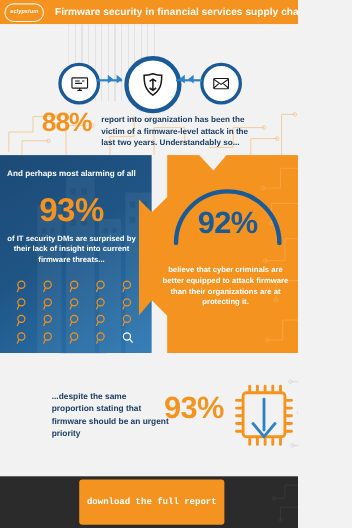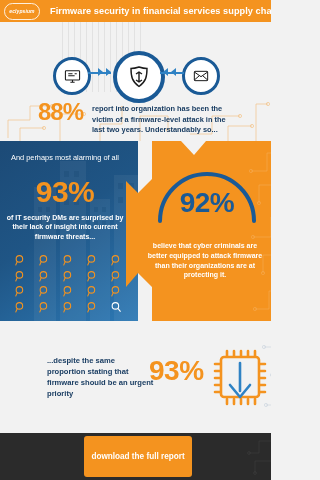--- a/index.html
+++ b/index.html
@@ -79,21 +79,21 @@
 
   .blue-panel{
     position:absolute;left:0;top:0;width:138px;height:180px;
     background:linear-gradient(145deg,#1c4a76 0%,#1f5585 45%,#2d79b5 100%);
     overflow:hidden;
     clip-path:polygon(0 0,138px 0,138px 180px,0 180px);
   }
   .bldg{position:absolute;right:-10px;top:0;width:120px;height:180px;opacity:.30;}
   .blue-label{
     position:absolute;left:6px;top:12px;width:118px;text-align:center;
-    color:#ffffff;font-size:7.4px;font-weight:normal;line-height:1.3;
+    color:#ffffff;font-size:7.4px;font-weight:bold;line-height:1.3;
   }
   .stat93a{
     position:absolute;left:6px;top:36px;width:118px;text-align:center;
     color:#f4931f;font-size:30px;font-weight:bold;line-height:1;letter-spacing:-.5px;
   }
   .blue-sub{
     position:absolute;left:4px;top:72px;width:122px;text-align:center;
     color:#ffffff;font-size:7px;font-weight:bold;line-height:1.35;
   }
   .glass-grid{
@@ -101,21 +101,20 @@
     display:grid;grid-template-columns:repeat(5,1fr);grid-template-rows:repeat(4,1fr);
     align-items:center;justify-items:center;
   }
   .glass{width:13px;height:13px;}
 
   .orange-panel{
     position:absolute;left:126px;top:0;width:145px;height:180px;
     background:#f4931f;
     clip-path:polygon(0 0,0 40px,12px 52px,26px 38px,26px 0,55px 0,68px 14px,80px 0,145px 0,145px 180px,26px 180px,26px 146px,12px 132px,0 146px,0 180px,0 180px);
     overflow:hidden;
-    padding-left:12px;
   }
   .circuit-orange{position:absolute;right:0;top:0;width:50px;height:180px;opacity:.35;}
   .gauge{position:absolute;left:26px;top:20px;width:110px;height:62px;}
   .stat92{
     position:absolute;left:26px;top:48px;width:110px;text-align:center;
     color:#1a5a96;font-size:28px;font-weight:bold;line-height:1;letter-spacing:-.5px;
   }
   .orange-sub{
     position:absolute;left:18px;top:100px;width:122px;text-align:center;
     color:#ffffff;font-size:7px;font-weight:bold;line-height:1.4;
@@ -144,21 +143,21 @@
   .footer{
     position:absolute;left:0;top:433px;width:271px;height:47px;
     background:#2b2b2b;
     display:flex;align-items:center;justify-content:center;
     overflow:hidden;
   }
   .footer-text{color:#ffffff;font-size:8.4px;font-weight:bold;white-space:nowrap;}
   .cta-btn{
     background:#f4931f;color:#ffffff;font-size:8.2px;font-weight:bold;
     padding:16px 7px;border-radius:3px;margin-left:5px;white-space:nowrap;
-    border:none;font-family:Liberation Sans, sans-serif;cursor:pointer;
+    border:none;font-family:Liberation Mono, monospace;cursor:pointer;
   }
   .circuit-footer{position:absolute;right:0;top:0;width:30px;height:47px;opacity:.25;}
 </style>
 </head>
 <body>
 
 <div id="infographic">
 
   <div class="header">
     <div class="logo-badge">

